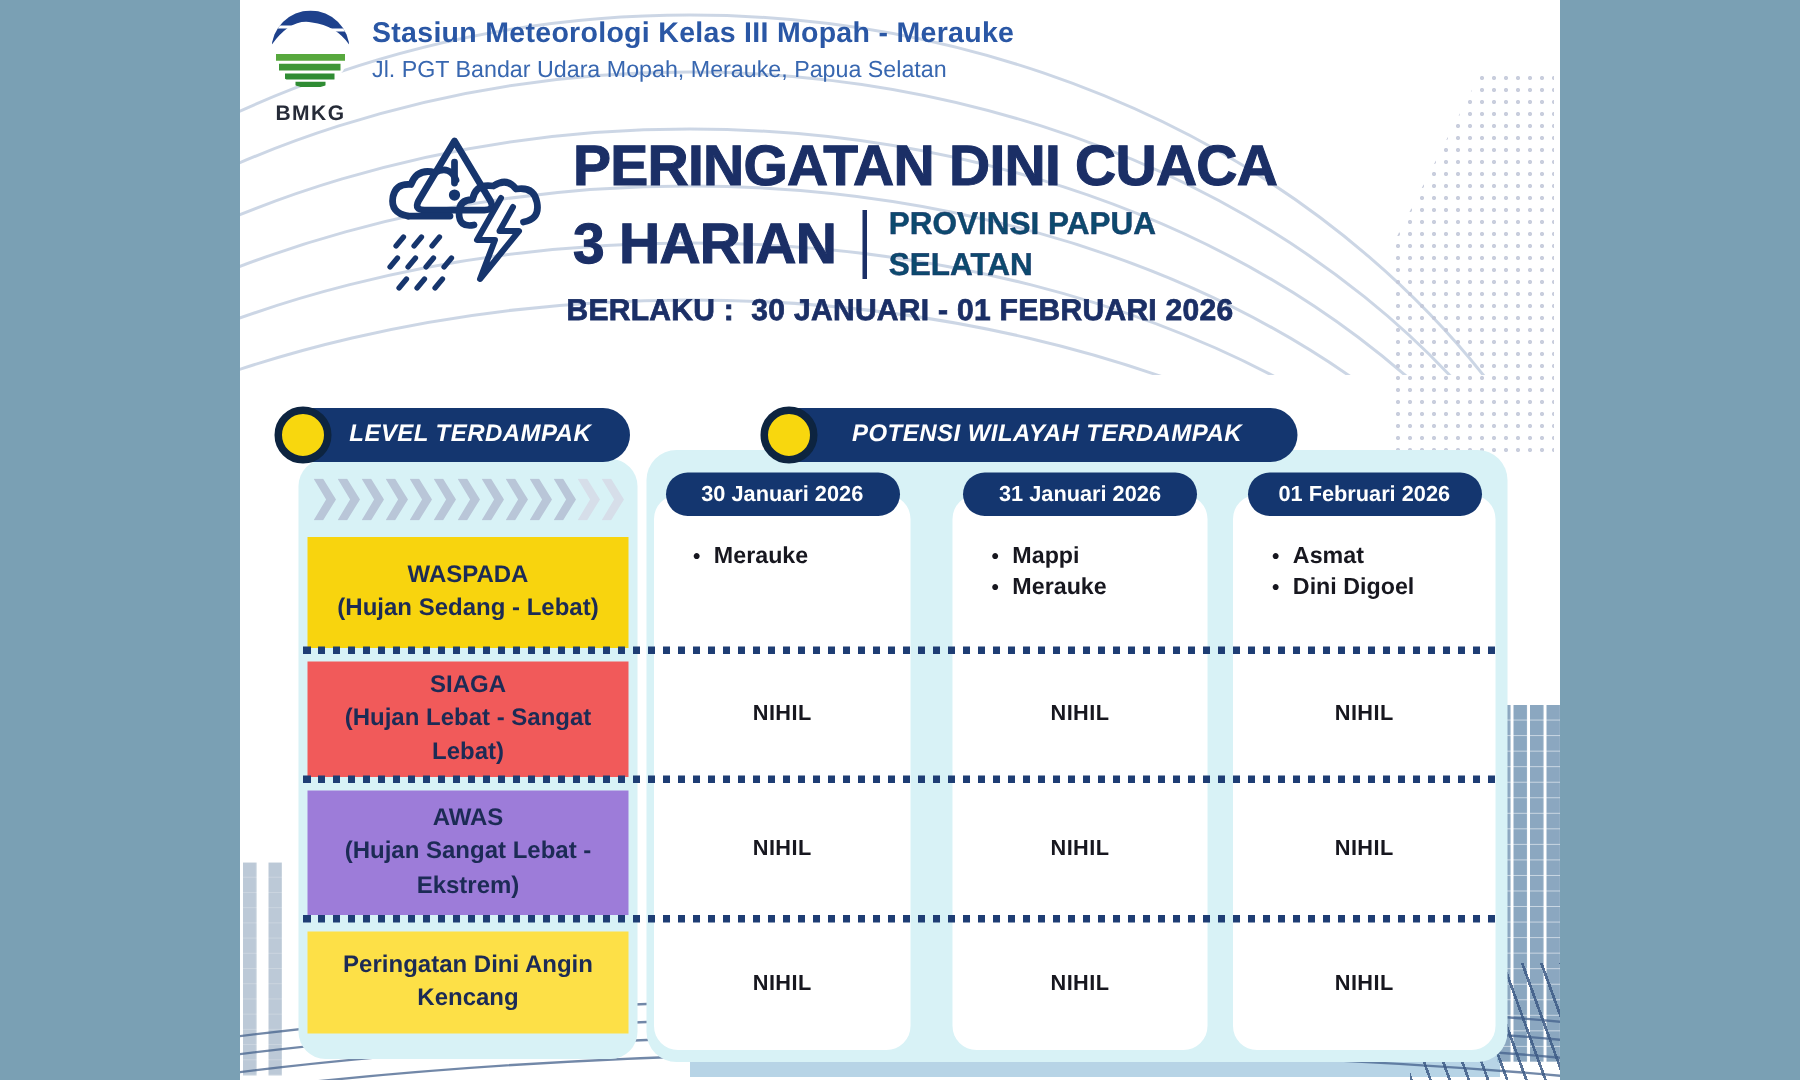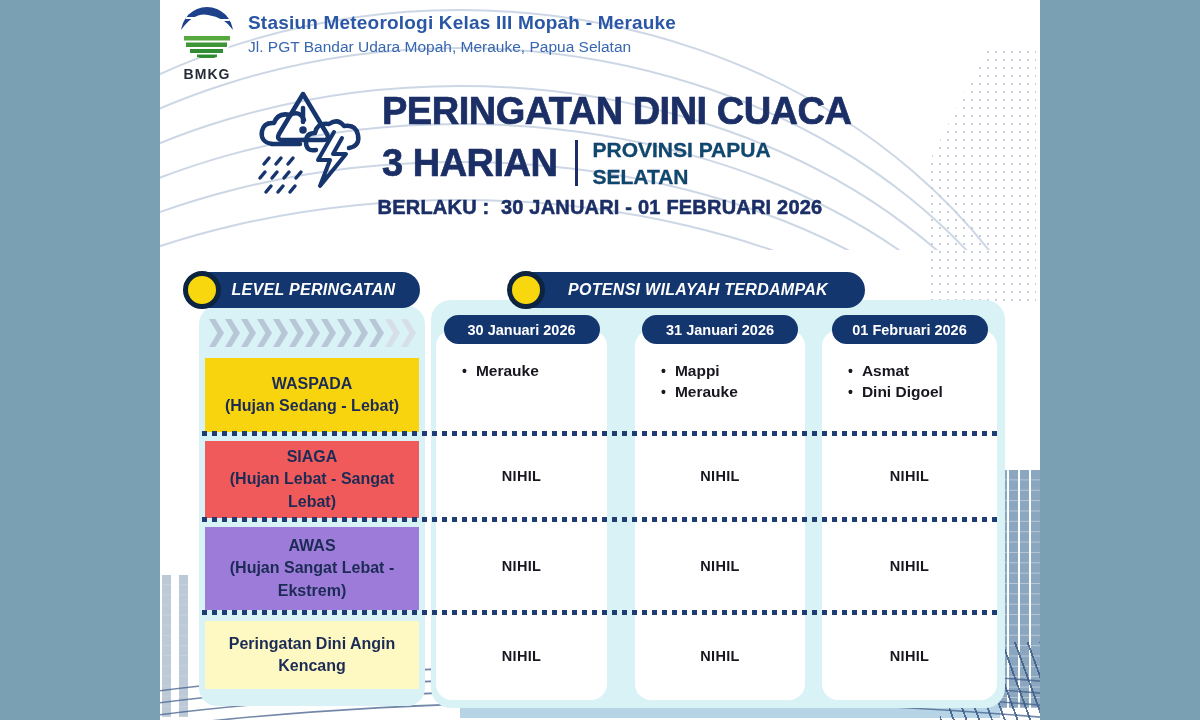--- a/index.html
+++ b/index.html
@@ -154,21 +154,21 @@
     <span class="tdivider"></span>
     <span class="province">
       <span>PROVINSI PAPUA</span><br>
       <span>SELATAN</span>
     </span>
   </div>
   <div class="validity">BERLAKU :&nbsp; 30 JANUARI - 01 FEBRUARI 2026</div>
 
   <div class="pill pill-level">
     <span class="pill-dot"></span>
-    <span class="pill-text">LEVEL PERINGATAN</span>
+    <span class="pill-text">LEVEL TERDAMPAK</span>
   </div>
   <div class="pill pill-potensi">
     <span class="pill-dot"></span>
     <span class="pill-text">POTENSI WILAYAH TERDAMPAK</span>
   </div>
 
   <div class="level-col">
     <div class="chevrons">
         <span class="chev"></span>
         <span class="chev"></span>
@@ -190,21 +190,21 @@
           <div class="lvl-desc">(Hujan Sedang - Lebat)</div>
         </div>
         <div class="lvl-box lvl-1" style="background: rgb(241, 90, 90);">
           <div class="lvl-name">SIAGA</div>
           <div class="lvl-desc">(Hujan Lebat - Sangat Lebat)</div>
         </div>
         <div class="lvl-box lvl-2" style="background: rgb(157, 124, 217);">
           <div class="lvl-name">AWAS</div>
           <div class="lvl-desc">(Hujan Sangat Lebat - Ekstrem)</div>
         </div>
-        <div class="lvl-box lvl-3" style="background: #fef9c3;">
+        <div class="lvl-box lvl-3" style="background: #fde047;">
           <div class="lvl-name">Peringatan Dini Angin Kencang</div>
         </div>
       </div>
   </div>
 
   <div class="table-col">
     <div class="t-col t-col-0">
       <div class="date-pill">30 Januari 2026</div>
       <div class="col-card">
           <div class="cell cell-0">

